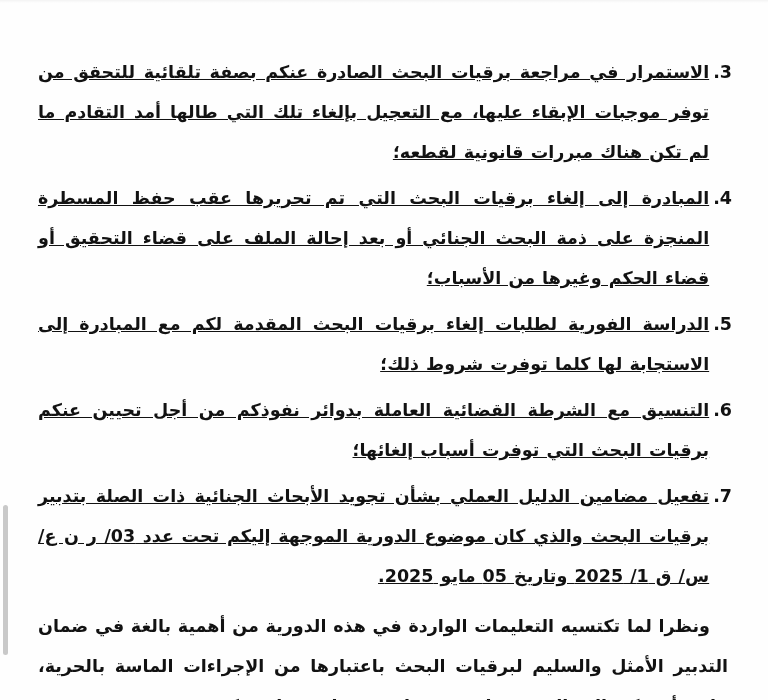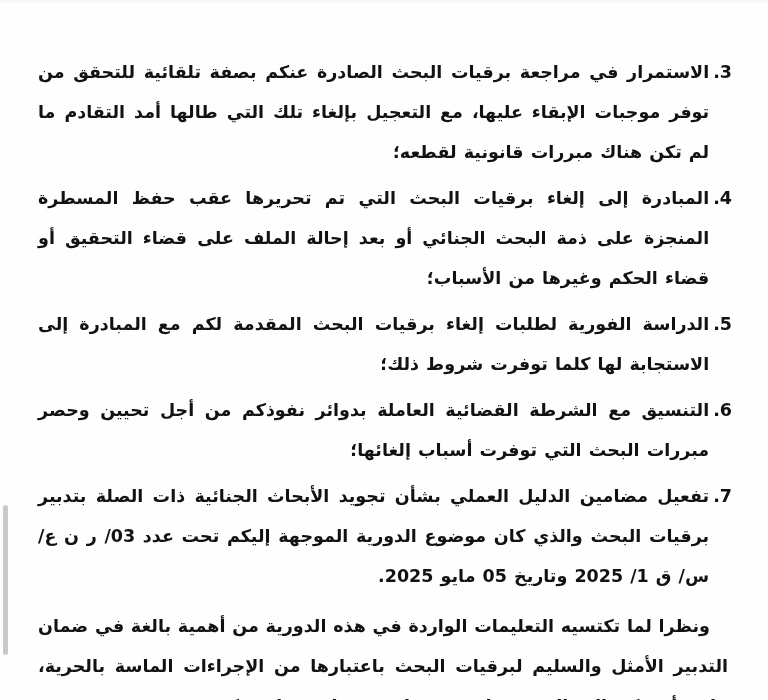--- a/index.html
+++ b/index.html
@@ -44,20 +44,21 @@
   .item-text {
     flex: 1 1 auto;
     font-size: 17.5px;
     line-height: 40px;
     font-weight: 600;
     letter-spacing: 0px;
     word-spacing: 1px;
     color: #121212;
     text-align: justify;
     text-align-last: right;
+    text-decoration: underline;
   }
   .para {
     font-size: 17.5px;
     line-height: 40px;
     font-weight: 600;
     color: #121212;
     text-align: justify;
     text-align-last: right;
     margin-top: 10px;
     padding-right: 4px;
@@ -100,21 +101,21 @@
       <span class="item-text">المبادرة إلى إلغاء برقيات البحث التي تم تحريرها عقب حفظ المسطرة المنجزة على ذمة البحث الجنائي أو بعد إحالة الملف على قضاء التحقيق أو قضاء الحكم وغيرها من الأسباب؛</span>
     </div>
 
     <div class="numbered-item">
       <span class="item-number">5.</span>
       <span class="item-text">الدراسة الفورية لطلبات إلغاء برقيات البحث المقدمة لكم مع المبادرة إلى الاستجابة لها كلما توفرت شروط ذلك؛</span>
     </div>
 
     <div class="numbered-item">
       <span class="item-number">6.</span>
-      <span class="item-text">التنسيق مع الشرطة القضائية العاملة بدوائر نفوذكم من أجل تحيين وحصر مبررات البحث التي توفرت أسباب إلغائها؛</span>
+      <span class="item-text">التنسيق مع الشرطة القضائية العاملة بدوائر نفوذكم من أجل تحيين عنكم برقيات البحث التي توفرت أسباب إلغائها؛</span>
     </div>
 
     <div class="numbered-item">
       <span class="item-number">7.</span>
       <span class="item-text">تفعيل مضامين الدليل العملي بشأن تجويد الأبحاث الجنائية ذات الصلة بتدبير برقيات البحث والذي كان موضوع الدورية الموجهة إليكم تحت عدد 03/ ر ن ع/ س/ ق 1/ 2025 وتاريخ 05 مايو 2025.</span>
     </div>
 
     <div class="para">
       <span class="indent-lead"></span><span>ونظرا لما تكتسيه التعليمات الواردة في هذه الدورية من أهمية بالغة في ضمان التدبير الأمثل والسليم لبرقيات البحث باعتبارها من الإجراءات الماسة بالحرية، فإني أدعوكم إلى التقيد بها وتنفيذها وفق ما عهدناه فيكم من جدية وحزم، مع موافاة هذه الرئاسة بنتائج التحيين المحققة على مستوى محكمتكم وذلك قبل نهاية شهر أكتوبر 2025 مع الرجوع إلينا في حال وجود أي صعوبة قد تعترضكم في هذا الشأن.</span>
     </div>

